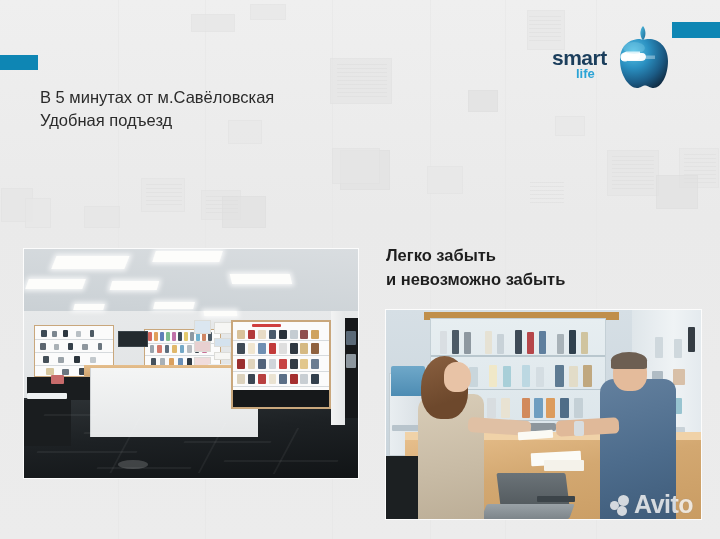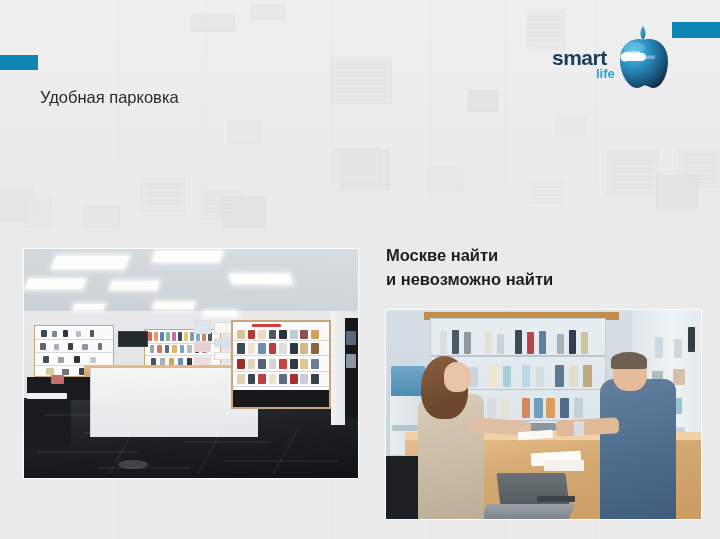--- a/index.html
+++ b/index.html
@@ -90,21 +90,20 @@
     color: #1b3e5c;
     letter-spacing: -.5px;
   }
   #logo-life {
     position: absolute;
     left: 24px; top: 44px;
     font-size: 13px;
     font-weight: bold;
     color: #2aa3d6;
     letter-spacing: 0px;
-    margin-left: 20px;
   }
   #logo-apple { position: absolute; left: 58px; top: 0; }
 
   
   #address {
     position: absolute;
     left: 25px; top: 231px;
     font-size: 13px;
     color: #262626;
     white-space: nowrap;
@@ -383,21 +382,22 @@
     <div class="paper-lines" style="left:146px; top:184px; width:36px; height:24px;"></div>
     <div class="paper-lines" style="left:530px; top:182px; width:34px; height:24px;"></div>
     <div class="paper-lines" style="left:206px; top:196px; width:32px; height:20px;"></div>
   </div>
 
   <div class="accent-bar" id="accent-left"></div>
   <div class="accent-bar" id="accent-right"></div>
 
 
   <div id="subtitle">
-    <div>Удобная парковка</div>
+    <div>В 5 минутах от м.Савёловская</div>
+    <div>Удобная подъезд</div>
   </div>
 
   <div id="logo">
     <div id="logo-smart">smart</div>
     <div id="logo-life">life</div>
     <div id="logo-apple">
       <svg width="60" height="70" viewBox="0 0 60 70">
         <defs>
           <radialGradient id="agrad" cx="28%" cy="26%" r="88%">
             <stop offset="0%" stop-color="#58c3e6"></stop>
@@ -565,22 +565,22 @@
     <div class="floor-tile" style="left:48%; top:84%; width:26%; height:2px;"></div>
     <div class="floor-tile" style="left:60%; top:92%; width:34%; height:2px;"></div>
     <div class="floor-tile" style="left:22%; top:95%; width:28%; height:2px;"></div>
     <div class="floor-tile" style="left:30%; top:74%; width:2px; height:24%;"></div>
     <div class="floor-tile" style="left:56%; top:76%; width:2px; height:22%;"></div>
     <div class="floor-tile" style="left:78%; top:78%; width:2px; height:20%;"></div>
     <div class="prod" style="left:28%; top:92%; width:9%; height:4%; background:rgba(255,255,255,.18); border-radius:50%;"></div>
   </div>
 
   <div id="slogan">
-    <div>Москве найти</div>
-    <div>и невозможно найти</div>
+    <div>Легко забыть</div>
+    <div>и невозможно забыть</div>
   </div>
 
   <div class="photo" id="photo-desk">
     <div class="d-bg"></div>
     <div class="d-rightwall"></div>
     <div class="d-topbar"></div>
 
     <div class="d-shelfunit">
       <div class="d-shelf" style="top:30%"></div>
       <div class="d-shelf" style="top:58%"></div>
@@ -650,14 +650,22 @@
 
     <div class="d-man-body"></div>
     <div class="d-man-head"></div>
     <div class="d-man-hair"></div>
     <div class="d-man-arm"></div>
     <div class="d-watch"></div>
 
     <div class="d-item" style="left:42%; top:58%; width:11%; height:4%; background:#fbfaf4; border-radius:1px; transform:rotate(-4deg);"></div>
   </div>
 
+  <div id="watermark">
+    <span class="wm-dots">
+      <i style="left:0;   top:7px;  width:9px;  height:9px;"></i>
+      <i style="left:8px; top:1px;  width:11px; height:11px;"></i>
+      <i style="left:7px; top:12px; width:10px; height:10px;"></i>
+    </span>
+    <span class="wm-text">Avito</span>
+  </div>
 
 </div>
 
 </body></html>

